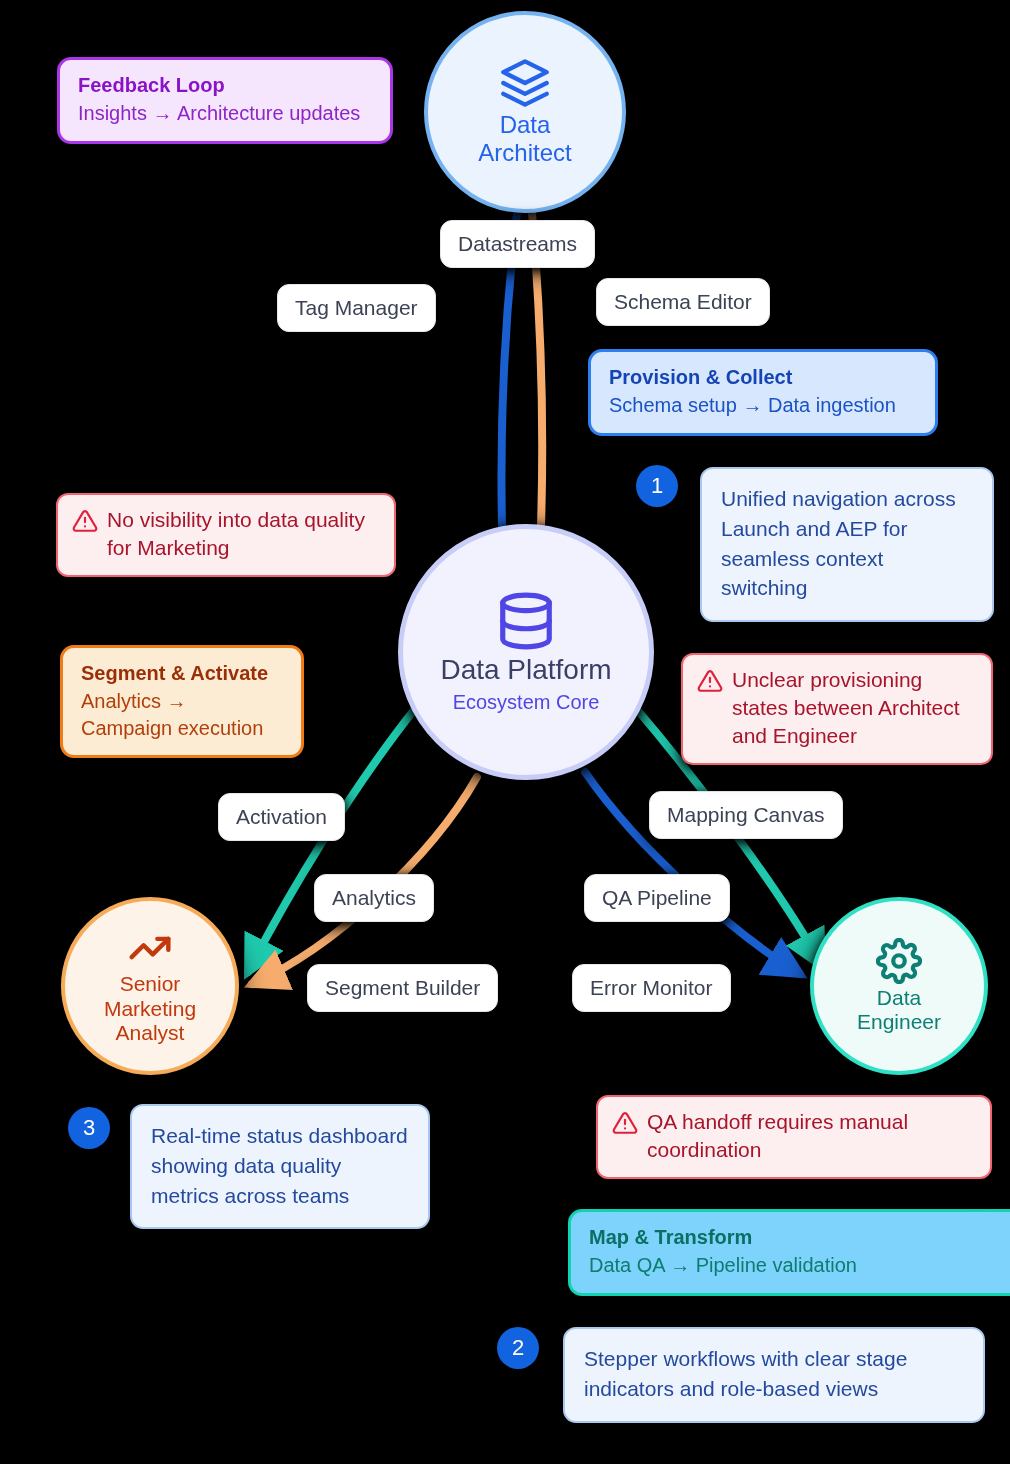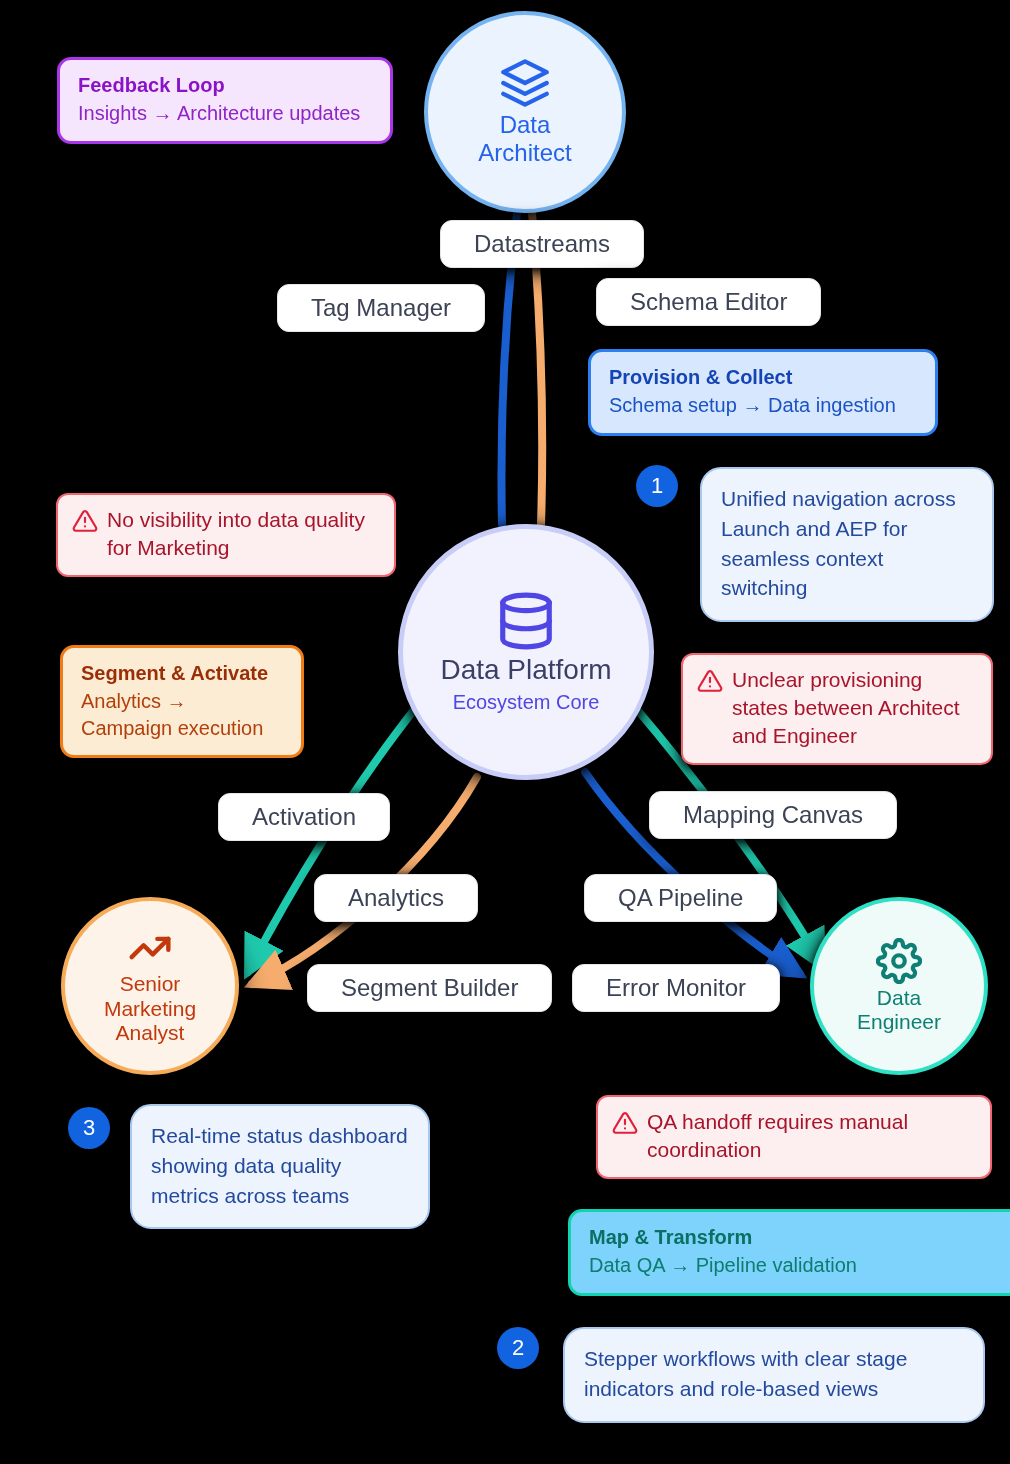--- a/index.html
+++ b/index.html
@@ -80,25 +80,25 @@
   }
   #node-engineer .node-title { color: #0e7f74; font-size: 21px; }
 
   
   .tool-chip {
     position: absolute;
     background: #ffffff;
     border: 1px solid #e3e6ec;
     border-radius: 12px;
     color: #3c4355;
-    font-size: 24px;
+    font-size: 21px;
     display: flex;
     align-items: center;
     justify-content: center;
-    padding: 0 33px;
+    padding: 0 17px;
     height: 48px;
     white-space: nowrap;
     z-index: 6;
     box-shadow: 0 5px 20px rgba(0,0,0,0.92), 0 2px 8px rgba(0,0,0,0.85);
   }
 
   
   .stage-card {
     position: absolute;
     border-radius: 14px;
@@ -171,21 +171,21 @@
 
   #pain-visibility { left: 56px;  top: 446px;  width: 340px; margin-top: 47px; }
   #pain-states     { left: 681px; top: 653px;  width: 312px; }
   #pain-qa         { left: 596px; top: 1095px; width: 396px; }
 
   
   .opp-card {
     position: absolute;
     background: #eef4fd;
     border: 2px solid #a9c8ee;
-    border-radius: 21px;
+    border-radius: 13px;
     padding: 15px 19px 17px 19px;
     z-index: 7;
     box-shadow: 0 6px 22px rgba(0,0,0,0.93), 0 2px 9px rgba(0,0,0,0.85);
   }
   .opp-card .opp-text {
     color: #234a9e;
     font-size: 21px;
     line-height: 1.42;
   }
   #opp-1 { left: 700px; top: 467px;  width: 294px; }

